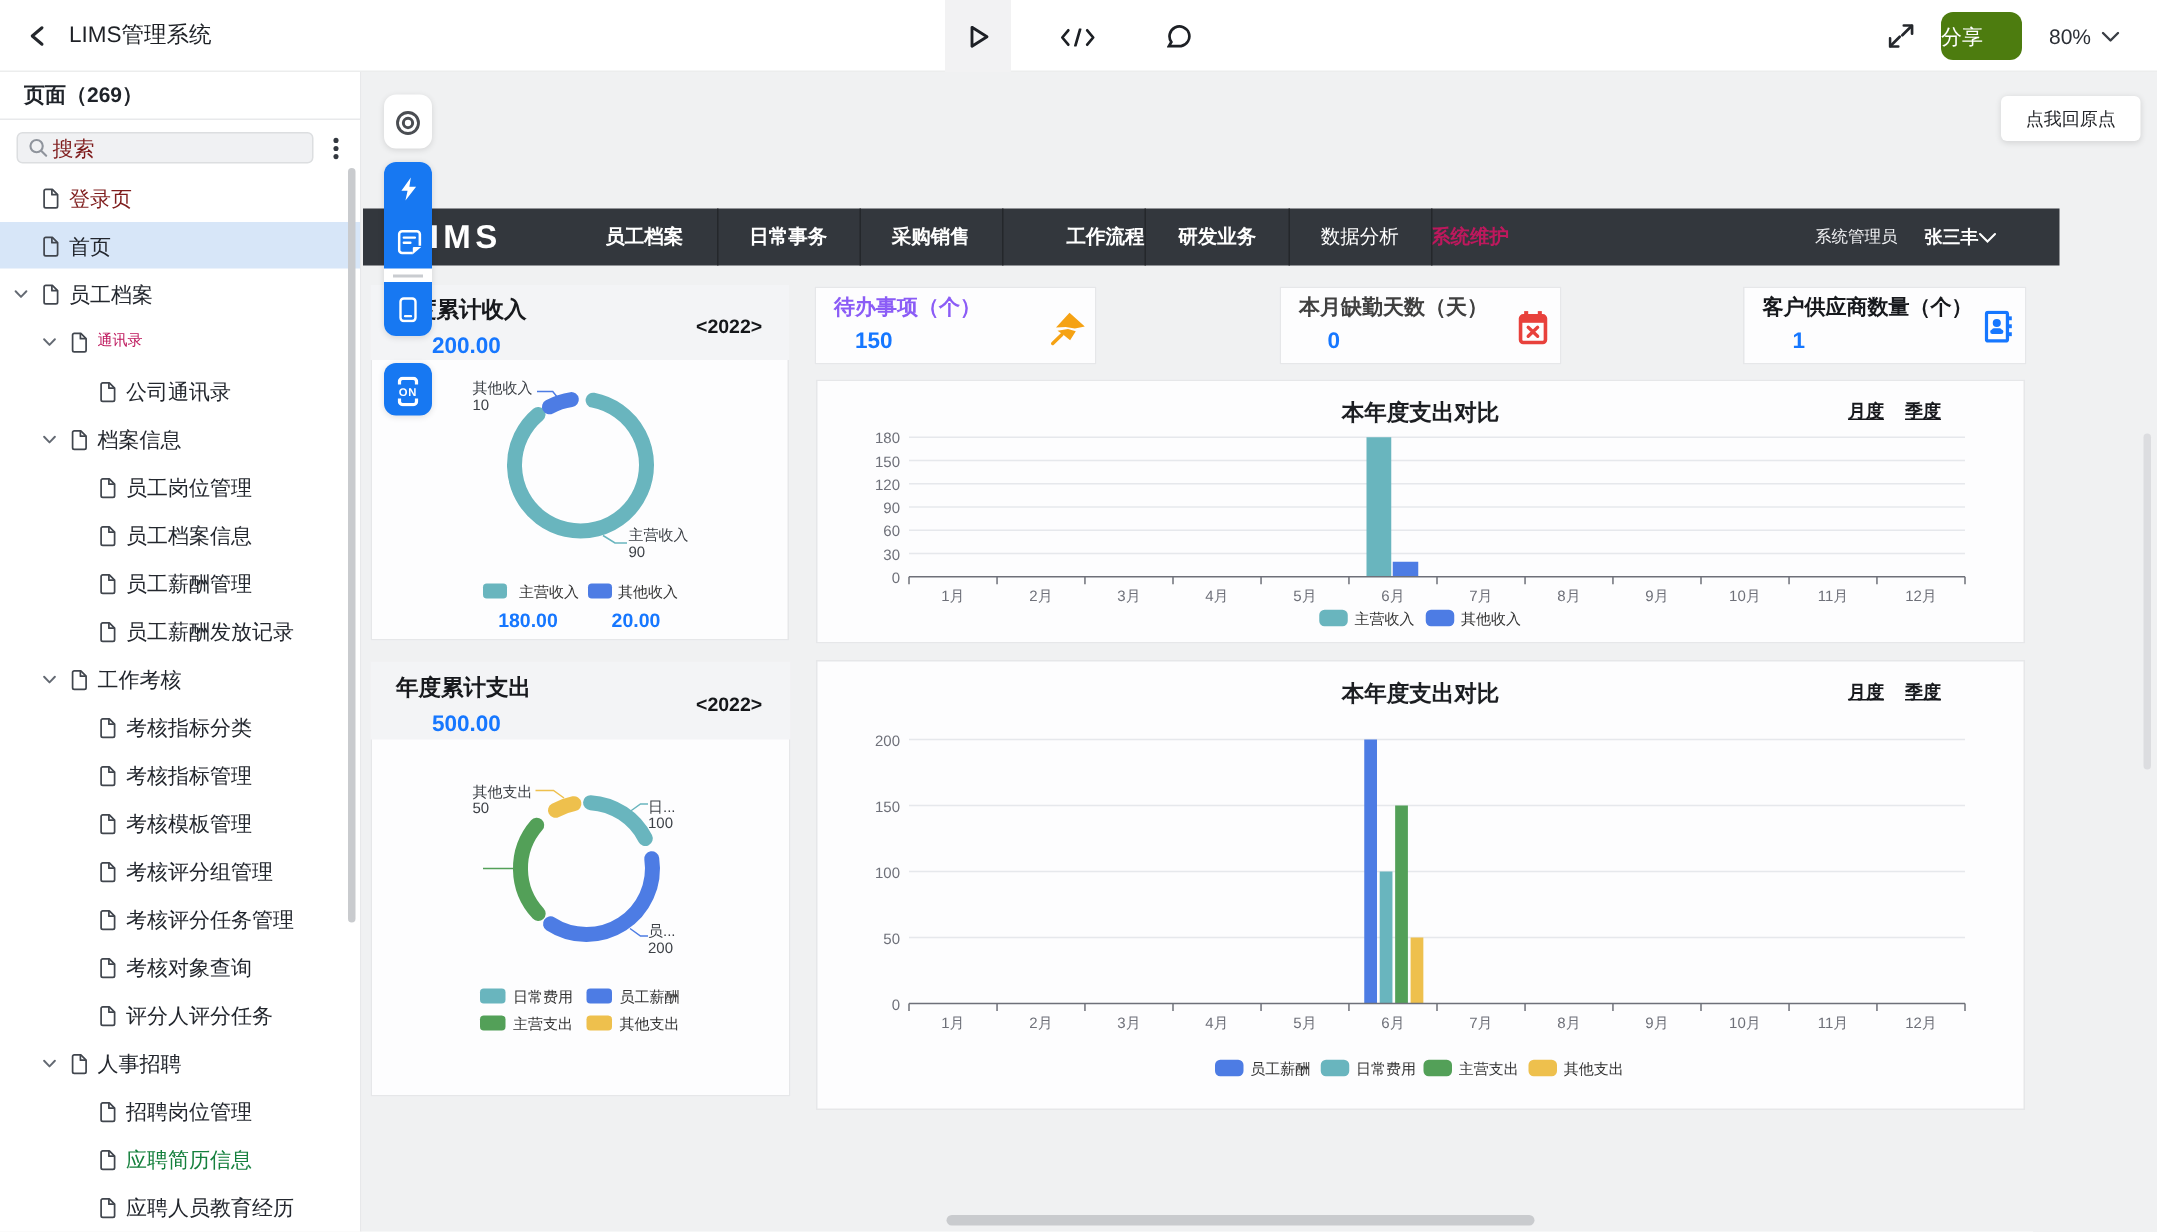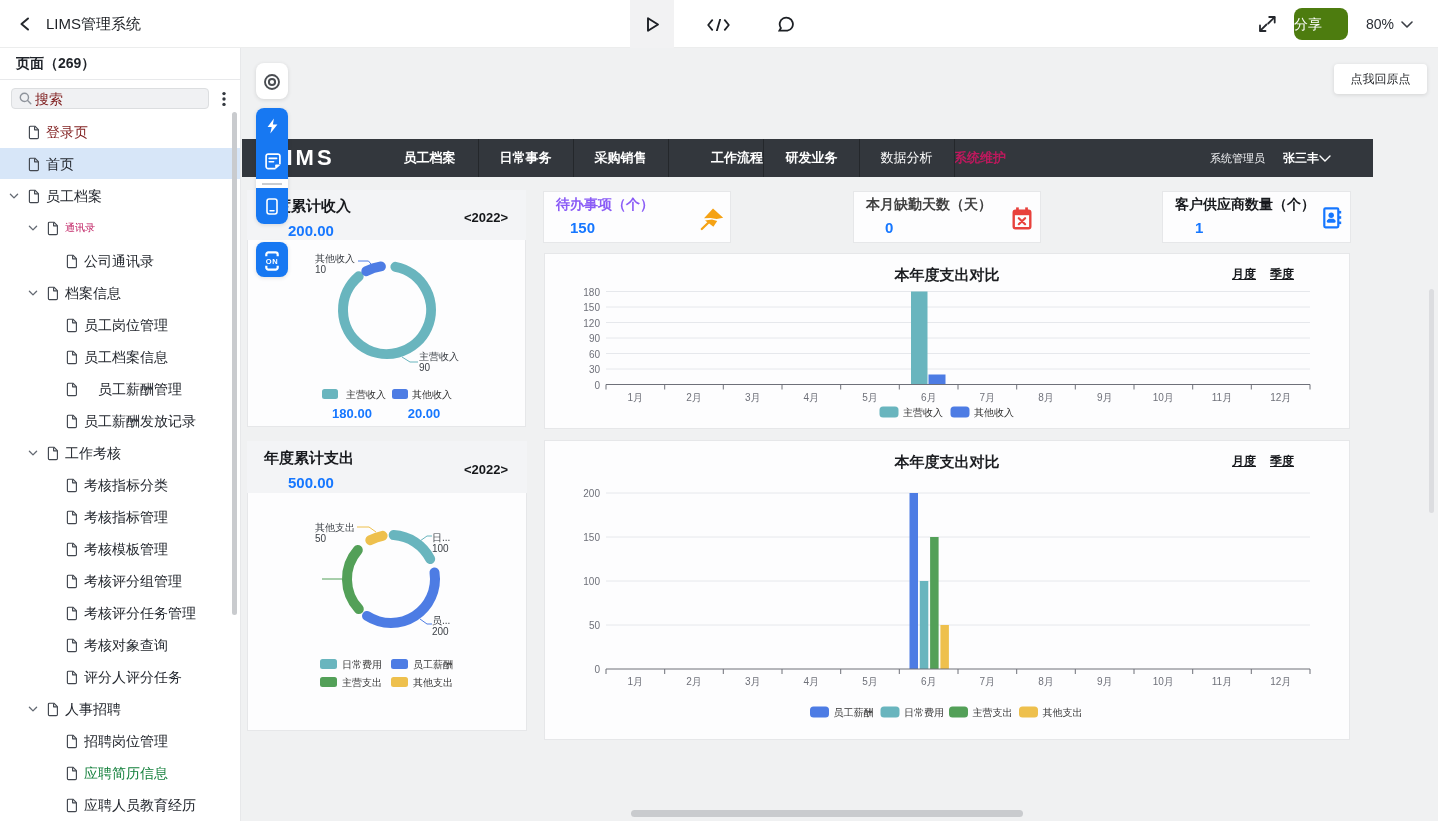--- a/index.html
+++ b/index.html
@@ -106,21 +106,21 @@
 <div class="abs" style="left:84px;top:316px;font-size:14px;line-height:18px;color:#23272e">员工岗位管理</div>
 <svg class="abs" style="left:66px;top:350px" width="12" height="15" viewBox="0 0 12 15">
     <path d="M1.4 2.3 a1.1 1.1 0 0 1 1.1-1.1 H6.9 L10.4 4.7 V12.5 a1.1 1.1 0 0 1 -1.1 1.1 H2.5 a1.1 1.1 0 0 1 -1.1-1.1 Z" fill="none" stroke="#41464e" stroke-width="1.15" stroke-linejoin="round"></path>
     <path d="M6.6 1.4 V4.8 H10.2" fill="none" stroke="#41464e" stroke-width="1.15" stroke-linejoin="round"></path>
   </svg>
 <div class="abs" style="left:84px;top:348px;font-size:14px;line-height:18px;color:#23272e">员工档案信息</div>
 <svg class="abs" style="left:66px;top:382px" width="12" height="15" viewBox="0 0 12 15">
     <path d="M1.4 2.3 a1.1 1.1 0 0 1 1.1-1.1 H6.9 L10.4 4.7 V12.5 a1.1 1.1 0 0 1 -1.1 1.1 H2.5 a1.1 1.1 0 0 1 -1.1-1.1 Z" fill="none" stroke="#41464e" stroke-width="1.15" stroke-linejoin="round"></path>
     <path d="M6.6 1.4 V4.8 H10.2" fill="none" stroke="#41464e" stroke-width="1.15" stroke-linejoin="round"></path>
   </svg>
-<div class="abs" style="left:98px;top:380px;font-size:14px;line-height:18px;color:#23272e">员工薪酬管理</div>
+<div class="abs" style="left:84px;top:380px;font-size:14px;line-height:18px;color:#23272e">员工薪酬管理</div>
 <svg class="abs" style="left:66px;top:414px" width="12" height="15" viewBox="0 0 12 15">
     <path d="M1.4 2.3 a1.1 1.1 0 0 1 1.1-1.1 H6.9 L10.4 4.7 V12.5 a1.1 1.1 0 0 1 -1.1 1.1 H2.5 a1.1 1.1 0 0 1 -1.1-1.1 Z" fill="none" stroke="#41464e" stroke-width="1.15" stroke-linejoin="round"></path>
     <path d="M6.6 1.4 V4.8 H10.2" fill="none" stroke="#41464e" stroke-width="1.15" stroke-linejoin="round"></path>
   </svg>
 <div class="abs" style="left:84px;top:412px;font-size:14px;line-height:18px;color:#23272e">员工薪酬发放记录</div>
 <svg class="abs" style="left:28px;top:450px" width="10" height="7" viewBox="0 0 10 7">
     <path d="M1.4 1.2 L5 4.9 L8.6 1.2" fill="none" stroke="#646a73" stroke-width="1.3" stroke-linecap="round" stroke-linejoin="round"></path>
   </svg>
 <svg class="abs" style="left:47px;top:446px" width="12" height="15" viewBox="0 0 12 15">
     <path d="M1.4 2.3 a1.1 1.1 0 0 1 1.1-1.1 H6.9 L10.4 4.7 V12.5 a1.1 1.1 0 0 1 -1.1 1.1 H2.5 a1.1 1.1 0 0 1 -1.1-1.1 Z" fill="none" stroke="#41464e" stroke-width="1.15" stroke-linejoin="round"></path>

